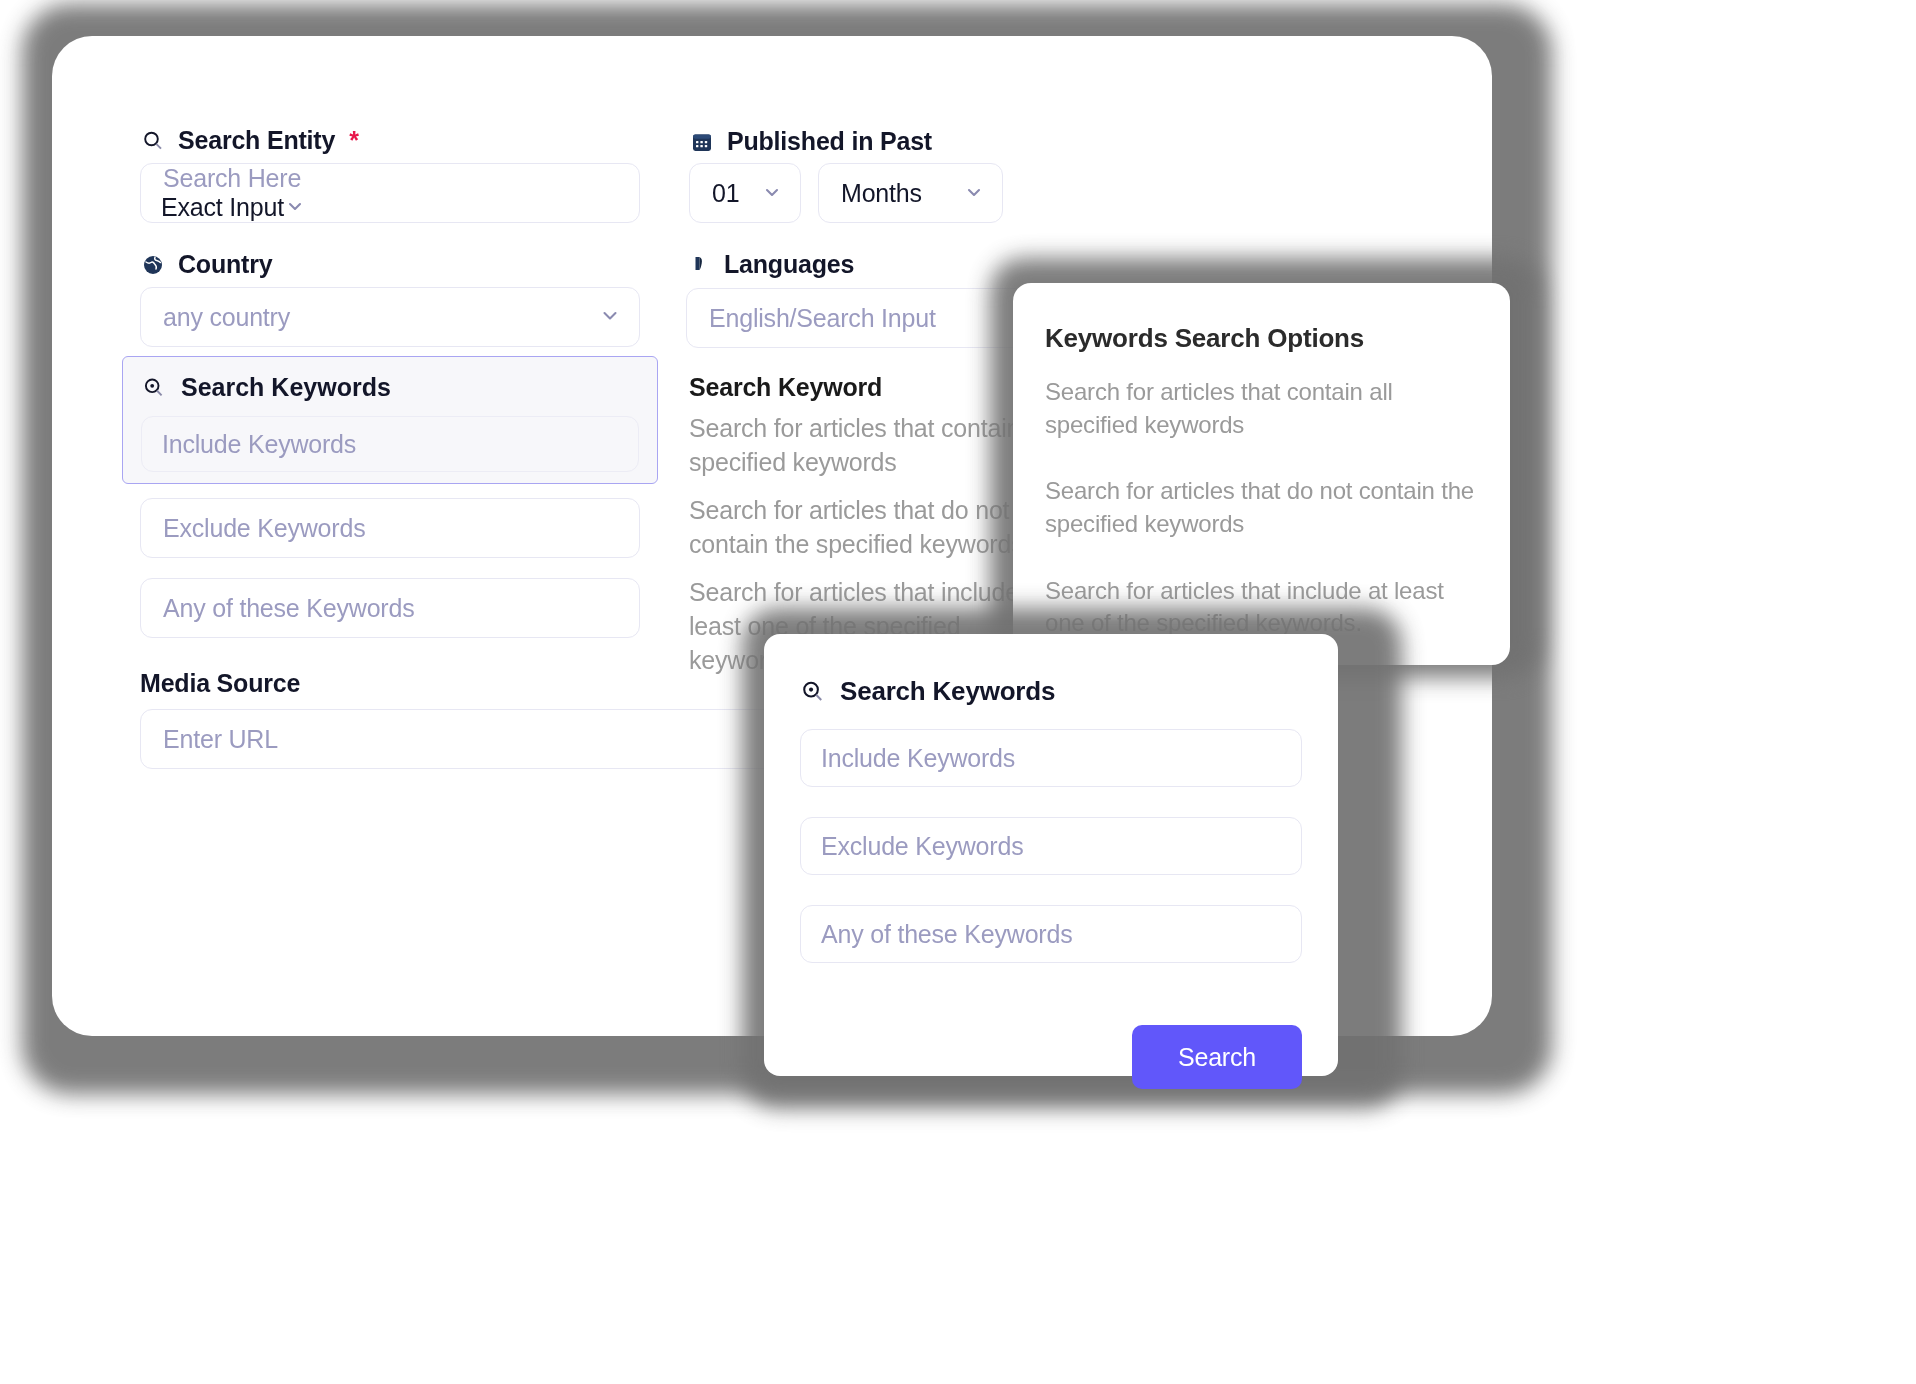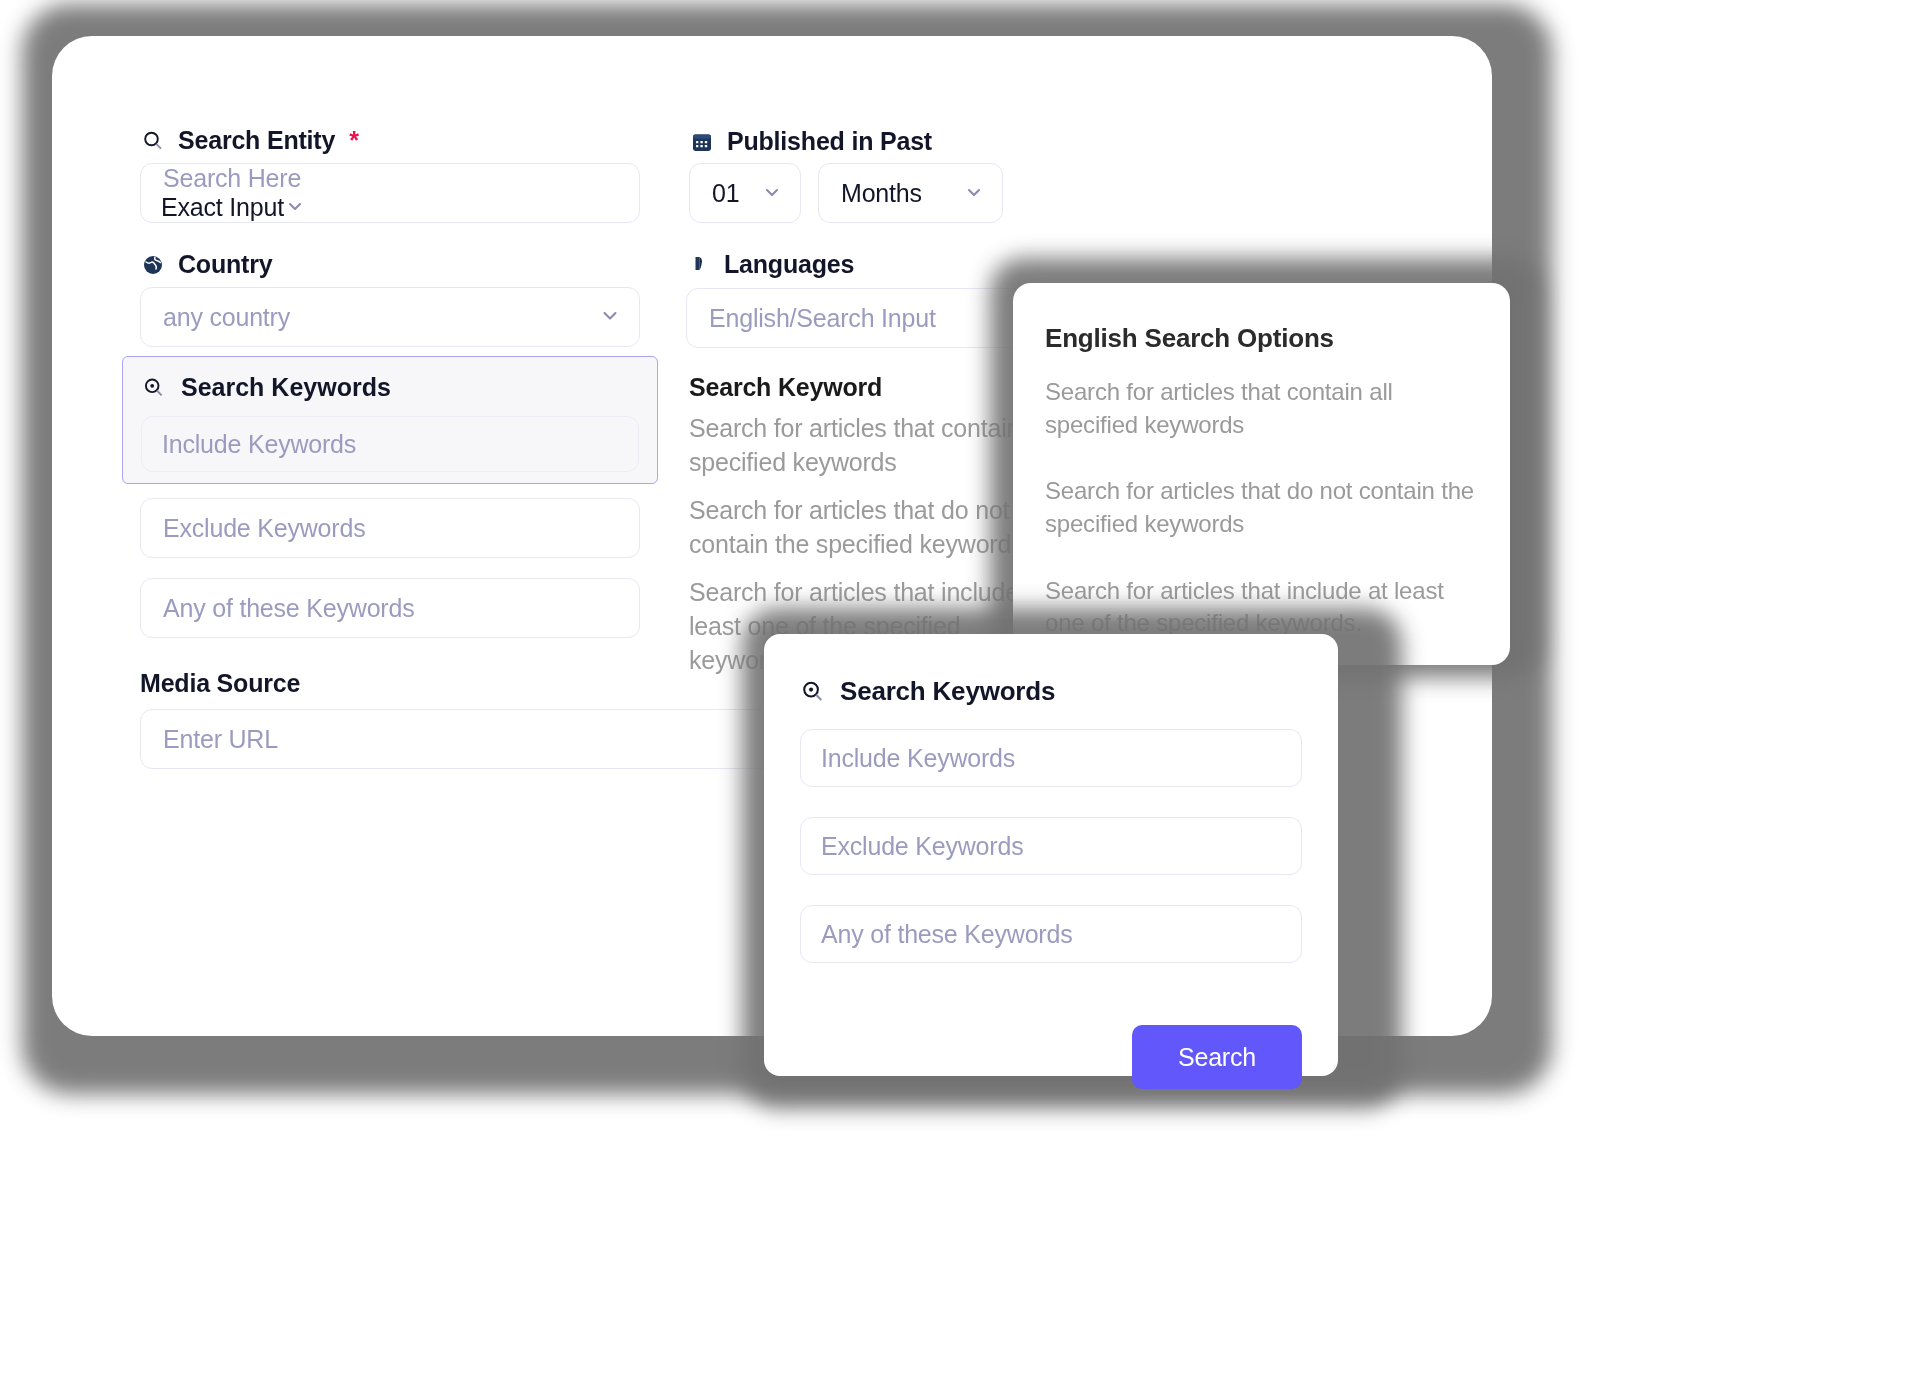--- a/index.html
+++ b/index.html
@@ -361,21 +361,21 @@
 
     <div class="desc-title" style="position:absolute;left:637px;top:337px;">Search Keyword</div>
     <div class="desc-p" style="position:absolute;left:637px;top:375px;width:365px;">Search for articles that contain all specified keywords</div>
     <div class="desc-p" style="position:absolute;left:637px;top:457px;width:365px;">Search for articles that do not contain the specified keywords</div>
     <div class="desc-p" style="position:absolute;left:637px;top:539px;width:365px;">Search for articles that include at least one of the specified keywords.</div>
 
   </div>
 
   <div class="noise-shadow" id="opt-shadow"></div>
   <div id="opt-card">
-    <div class="opt-title">English Search Options</div>
+    <div class="opt-title">Keywords Search Options</div>
     <div class="opt-p">Search for articles that contain all specified keywords</div>
     <div class="opt-p">Search for articles that do not contain the specified keywords</div>
     <div class="opt-p">Search for articles that include at least one of the specified keywords.</div>
   </div>
 
   <div class="noise-shadow" id="dlg-shadow"></div>
   <div id="dlg-card">
     <div class="dlg-head">
       <span class="ico">
         <svg width="26" height="26" viewBox="0 0 24 24" fill="none" stroke="#131629" stroke-width="1.9">

